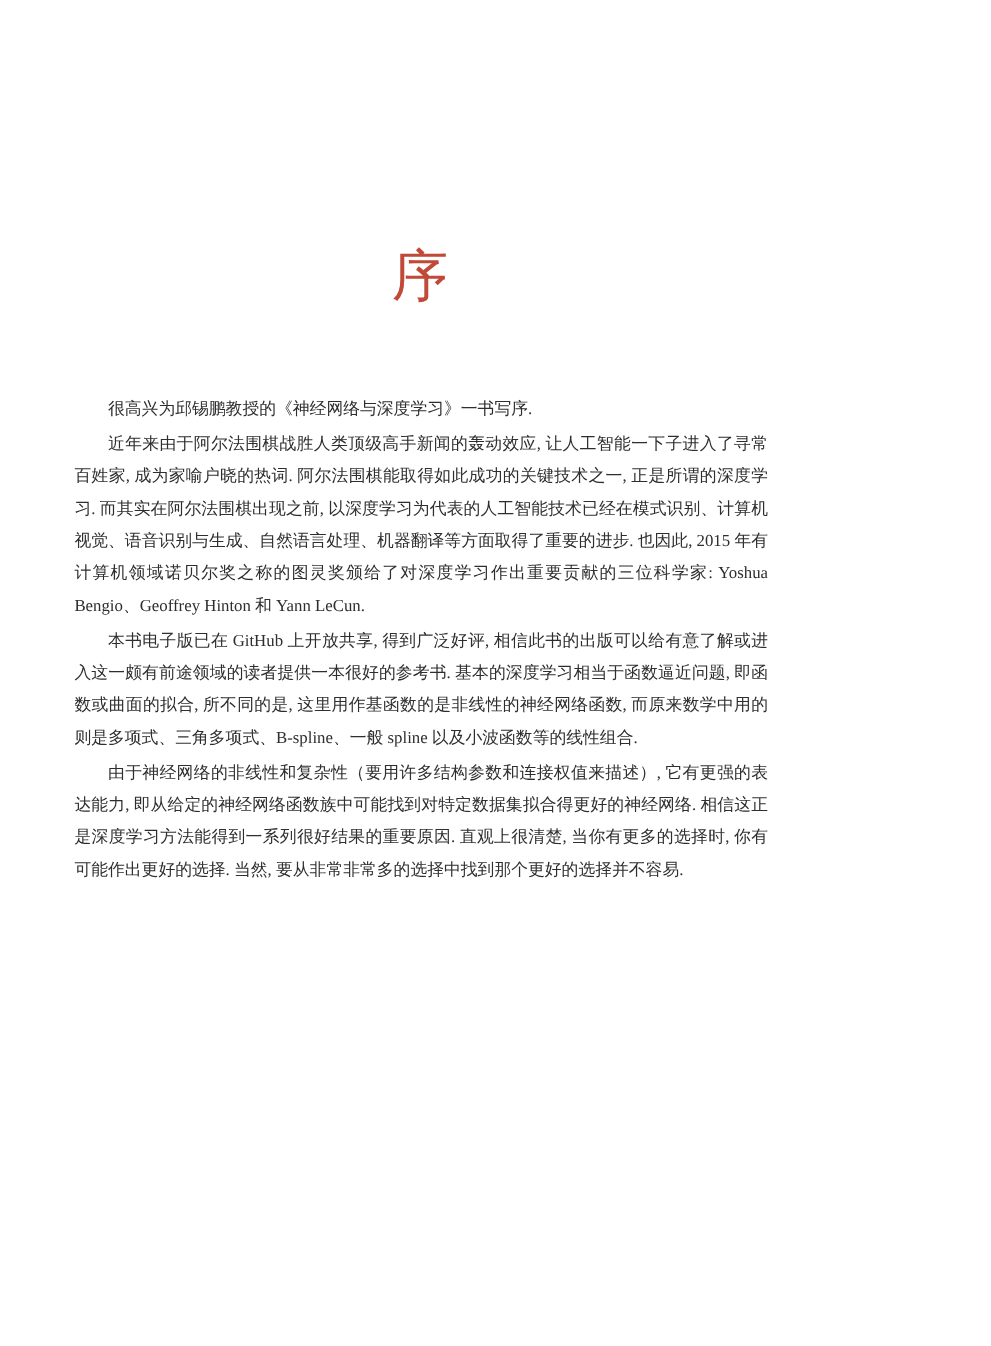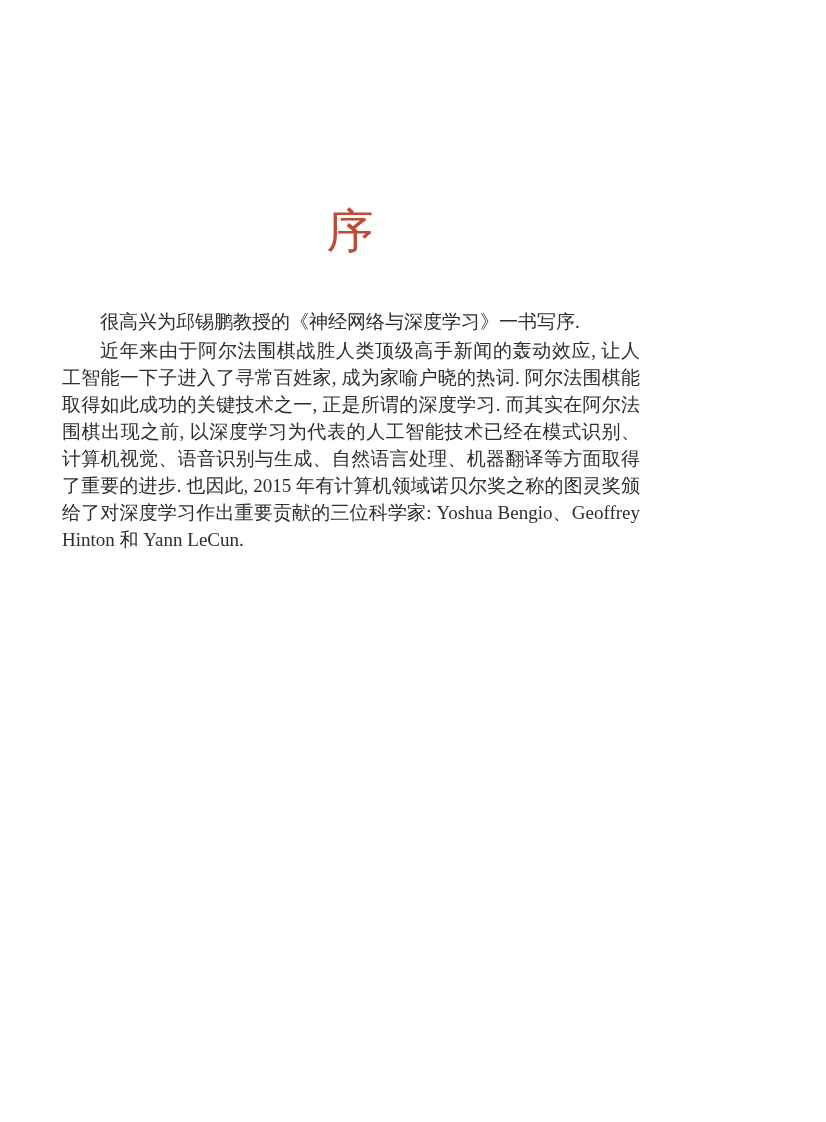--- a/index.html
+++ b/index.html
@@ -31,22 +31,22 @@
     margin: 200px 0 0 0;
     height: 62px;
     line-height: 62px;
     text-align: center;
     font-size: 47px;
     font-weight: normal;
     color: var(--title-red);
     letter-spacing: 2px;
   }
   .body-text {
-    margin-top: 46px;
-    font-size: 19px;
+    margin-top: 66px;
+    font-size: 14px;
     line-height: 27px;
     color: var(--body-text);
     text-align: justify;
   }
   .para {
     margin: 0 0 2px 0;
     text-indent: 2em;
   }
   .red {
     color: var(--highlight-red);
@@ -54,15 +54,17 @@
 </style>
 </head>
 <body>
 
 <div class="page">
   <div class="content">
     <h1 class="preface-title">序</h1>
     <div class="body-text">
       <p class="para">很高兴为邱锡鹏教授的《神经网络与深度学习》一书写序.</p>
       <p class="para">近年来由于阿尔法围棋战胜人类顶级高手新闻的轰动效应, 让人工智能一下子进入了寻常百姓家, 成为家喻户晓的热词. 阿尔法围棋能取得如此成功的关键技术之一, 正是所谓的深度学习. 而其实在阿尔法围棋出现之前, 以深度学习为代表的人工智能技术已经在模式识别、计算机视觉、语音识别与生成、自然语言处理、机器翻译等方面取得了重要的进步. 也因此, 2015 年有计算机领域诺贝尔奖之称的图灵奖颁给了对深度学习作出重要贡献的三位科学家: Yoshua Bengio、Geoffrey Hinton 和 Yann LeCun.</p>
+      <p class="para">本书电子版已在 GitHub 上开放共享, 得到广泛好评, 相信此书的出版可以给有意了解或进入这一颇有前途领域的读者提供一本很好的参考书. 基本的深度学习相当于函数逼近问题, 即函数或曲面的拟合, 所不同的是, 这里用作基函数的是非线性的神经网络函数, 而原来数学中用的则是多项式、三角多项式、B-spline、一般 spline 以及小波函数等的线性组合.</p>
+      <p class="para">由于神经网络的非线性和复杂性（要用许多结构参数和连接权值来描述）, 它有更强的表达能力, 即从给定的神经网络函数族中可能找到对特定数据集拟合得更好的神经网络. 相信这正是深度学习方法能得到一系列很好结果的重要原因. 直观上很清楚, 当你有更多的选择时, 你有可能作出更好的选择. 当然, 要从非常非常多的选择中找到那个更好的选择并不容易.</p>
     </div>
   </div>
 </div>
 
 </body></html>

